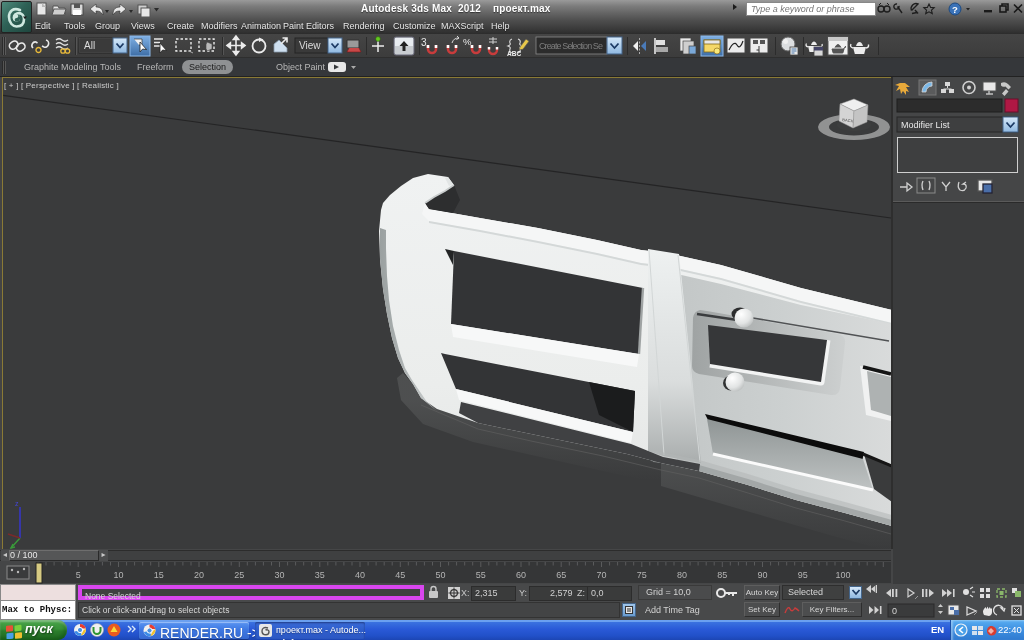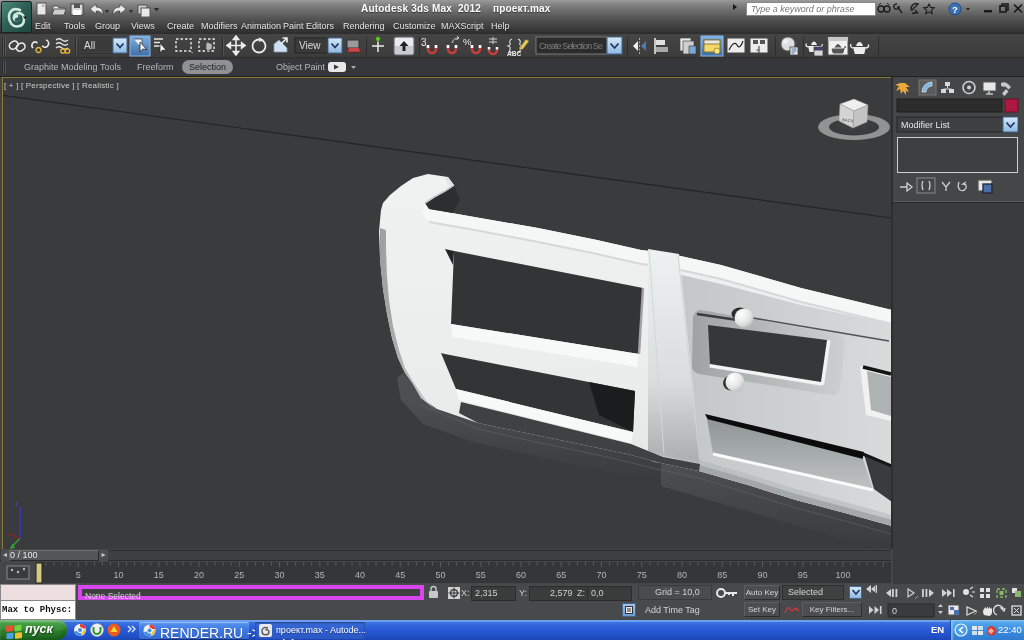--- a/index.html
+++ b/index.html
@@ -522,21 +522,21 @@
     <rect x="24" y="3" width="12" height="12" fill="#d0d0d0"></rect>
     <circle cx="30" cy="9" r="3.4" fill="none" stroke="#333" stroke-width="1.2"></circle>
     <path d="M30 3.5 v11 M24.5 9 h11" stroke="#333" stroke-width="1"></path>
   </svg>
   <div class="abs stlbl" style="left:461px;">X:</div>
   <div class="abs stfield" style="left:471px;width:40px;">2,315</div>
   <div class="abs stlbl" style="left:519px;">Y:</div>
   <div class="abs stfield" style="left:529px;width:40px;padding-left:20px;">2,579</div>
   <div class="abs stlbl" style="left:577px;">Z:</div>
   <div class="abs stfield" style="left:587px;width:40px;">0,0</div>
-  <div class="abs" style="left:638px;top:1px;width:74px;height:15px;background:#4a4b4c;border:1px solid #3a3a3a;box-sizing:border-box;color:#d2d2d2;font-size:9px;line-height:13px;padding-left:16px;">Grid = 10,0</div>
+  <div class="abs" style="left:638px;top:1px;width:74px;height:15px;background:#4a4b4c;border:1px solid #3a3a3a;box-sizing:border-box;color:#d2d2d2;font-size:9px;line-height:13px;padding-left:7px;">Grid = 10,0</div>
   <svg class="abs" style="left:714px;top:1px" width="30" height="16">
     <circle cx="7" cy="8" r="4" fill="none" stroke="#e8e8e8" stroke-width="2"></circle>
     <path d="M11 8 h12 m-4 0 v3 m-4 -3 v2" stroke="#e8e8e8" stroke-width="2" fill="none"></path>
   </svg>
   <div class="abs stbtn" style="left:744px;top:1px;width:36px;">Auto Key</div>
   <div class="abs" style="left:782px;top:1px;width:62px;height:15px;background:#3f4040;border:1px solid #2e2e2e;box-sizing:border-box;color:#d6d6d6;font-size:9px;line-height:13px;padding-left:5px;">Selected</div>
   <div class="abs" style="left:849px;top:2px;width:13px;height:13px;background:linear-gradient(#d6e9fa,#8fb8e0);border:1px solid #44658a;box-sizing:border-box;"></div>
   <svg class="abs" style="left:850px;top:3px" width="12" height="11">
       <path d="M2.5 3 l3.5 4 l3.5 -4" fill="none" stroke="#1c3a64" stroke-width="1.7"></path>
     </svg>
@@ -562,20 +562,21 @@
     <g stroke="#8ab86a" fill="none" stroke-width="1.3">
         <rect x="131" y="4" width="9" height="8" stroke-dasharray="3 2"></rect>
         <rect x="133.5" y="6" width="4" height="4" fill="#8ab86a" stroke="none"></rect>
       </g>
     <g fill="#8ab86a">
         <rect x="146" y="3" width="5" height="5" fill="#e0e0e0"></rect>
         <rect x="149" y="6" width="6" height="6"></rect>
       </g>
   </svg>
 
+  <div class="abs" style="left:78px;top:18px;width:542px;height:16px;background:#434445;border:1px solid #333;box-sizing:border-box;color:#d8d8d8;font-size:8.5px;line-height:14px;padding-left:3px;">Click or click-and-drag to select objects</div>
   <div class="abs" style="left:622px;top:19px;width:14px;height:14px;background:linear-gradient(#9fc4e8,#6a9cd0);border:1px solid #44658a;box-sizing:border-box;"></div>
   <svg class="abs" style="left:623px;top:20px" width="12" height="12">
       <rect x="2.5" y="2.5" width="7" height="7" fill="#e8e8e8" stroke="#333" stroke-width="1"></rect>
       <rect x="4" y="4" width="4" height="4" fill="#8a8a8a"></rect>
     </svg>
   <div class="abs" style="left:645px;top:21px;color:#d2d2d2;font-size:9px;">Add Time Tag</div>
   <div class="abs stbtn" style="left:744px;top:18px;width:36px;">Set Key</div>
   <svg class="abs" style="left:782px;top:18px" width="20" height="16">
       <path d="M3 11 q3 -8 5 -4 t5 -1 q2 1 4 3" fill="none" stroke="#c83c3c" stroke-width="1.4"></path>
     </svg>

